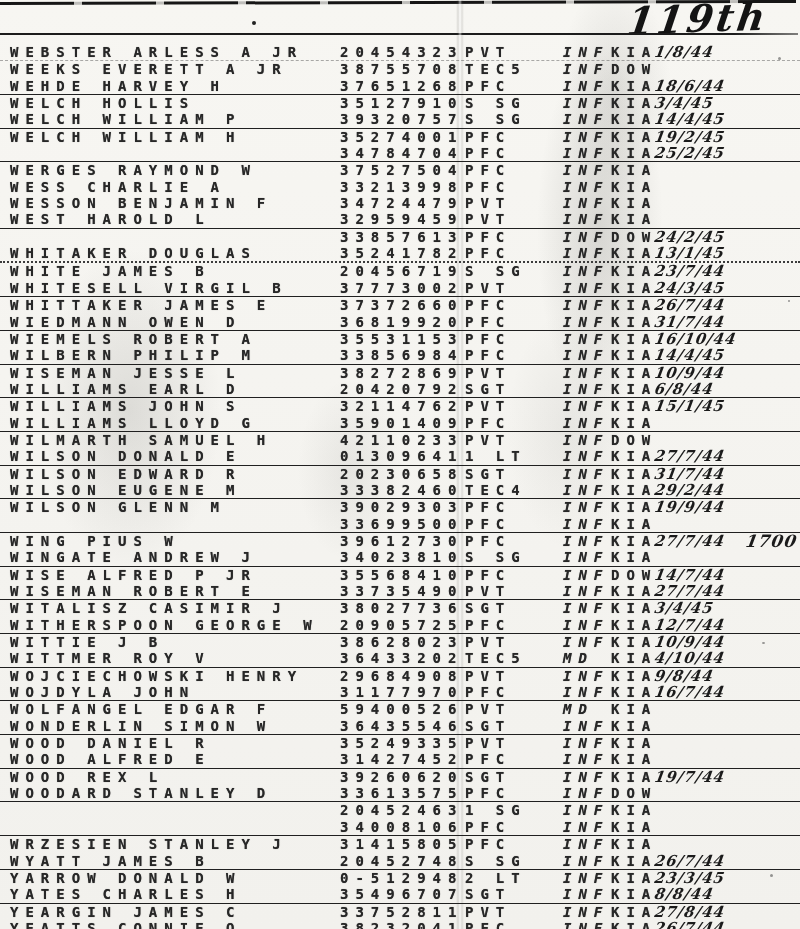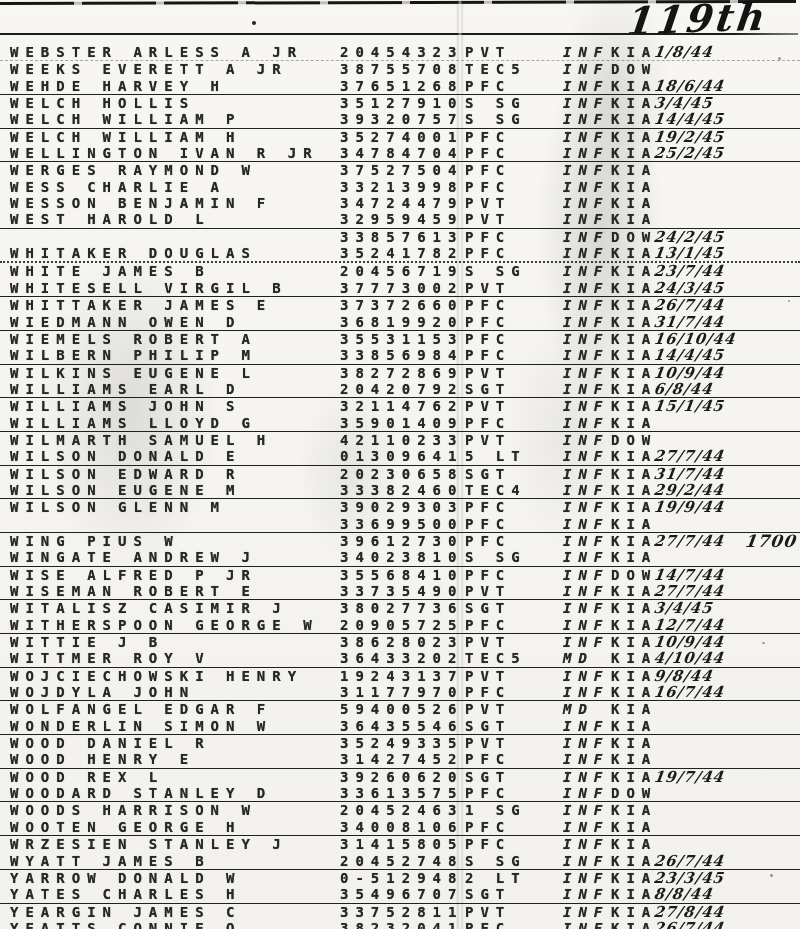--- a/index.html
+++ b/index.html
@@ -148,21 +148,20 @@
       <div class="row">
     <span class="c name">WELCH WILLIAM H</span>
     <span class="c serial">35274001</span>
     <span class="c rank">PFC</span>
     <span class="c branch">INF</span>
     <span class="c status">KIA</span>
     <span class="c date">19/2/45</span>
     <span class="c note"></span>
   </div>
       <div class="row u-solid">
-    <span class="c name">WELLINGTON IVAN R JR</span>
     <span class="c serial">34784704</span>
     <span class="c rank">PFC</span>
     <span class="c branch">INF</span>
     <span class="c status">KIA</span>
     <span class="c date">25/2/45</span>
     <span class="c note"></span>
   </div>
       <div class="row">
     <span class="c name">WERGES RAYMOND W</span>
     <span class="c serial">37527504</span>
@@ -264,21 +263,21 @@
       <div class="row u-solid">
     <span class="c name">WILBERN PHILIP M</span>
     <span class="c serial">33856984</span>
     <span class="c rank">PFC</span>
     <span class="c branch">INF</span>
     <span class="c status">KIA</span>
     <span class="c date">14/4/45</span>
     <span class="c note"></span>
   </div>
       <div class="row">
-    <span class="c name">WILKINS EUGENE L</span>
+    <span class="c name">WISEMAN JESSE L</span>
     <span class="c serial">38272869</span>
     <span class="c rank">PVT</span>
     <span class="c branch">INF</span>
     <span class="c status">KIA</span>
     <span class="c date">10/9/44</span>
     <span class="c note"></span>
   </div>
       <div class="row u-solid">
     <span class="c name">WILLIAMS EARL D</span>
     <span class="c serial">20420792</span>
@@ -311,21 +310,21 @@
     <span class="c serial">42110233</span>
     <span class="c rank">PVT</span>
     <span class="c branch">INF</span>
     <span class="c status">DOW</span>
     <span class="c date"></span>
     <span class="c note"></span>
   </div>
       <div class="row u-solid">
     <span class="c name">WILSON DONALD E</span>
     <span class="c serial">01309641</span>
-    <span class="c rank">5 LT</span>
+    <span class="c rank">1 LT</span>
     <span class="c branch">INF</span>
     <span class="c status">KIA</span>
     <span class="c date">27/7/44</span>
     <span class="c note"></span>
   </div>
       <div class="row">
     <span class="c name">WILSON EDWARD R</span>
     <span class="c serial">20230658</span>
     <span class="c rank">SGT</span>
     <span class="c branch">INF</span>
@@ -426,21 +425,21 @@
     <span class="c name">WITTMER ROY V</span>
     <span class="c serial">36433202</span>
     <span class="c rank">TEC5</span>
     <span class="c branch">MD</span>
     <span class="c status">KIA</span>
     <span class="c date">4/10/44</span>
     <span class="c note"></span>
   </div>
       <div class="row">
     <span class="c name">WOJCIECHOWSKI HENRY</span>
-    <span class="c serial">19243137</span>
+    <span class="c serial">29684908</span>
     <span class="c rank">PVT</span>
     <span class="c branch">INF</span>
     <span class="c status">KIA</span>
     <span class="c date">9/8/44</span>
     <span class="c note"></span>
   </div>
       <div class="row u-solid">
     <span class="c name">WOJDYLA JOHN</span>
     <span class="c serial">31177970</span>
     <span class="c rank">PFC</span>
@@ -470,21 +469,21 @@
       <div class="row">
     <span class="c name">WOOD DANIEL R</span>
     <span class="c serial">35249335</span>
     <span class="c rank">PVT</span>
     <span class="c branch">INF</span>
     <span class="c status">KIA</span>
     <span class="c date"></span>
     <span class="c note"></span>
   </div>
       <div class="row u-solid">
-    <span class="c name">WOOD HENRY E</span>
+    <span class="c name">WOOD ALFRED E</span>
     <span class="c serial">31427452</span>
     <span class="c rank">PFC</span>
     <span class="c branch">INF</span>
     <span class="c status">KIA</span>
     <span class="c date"></span>
     <span class="c note"></span>
   </div>
       <div class="row">
     <span class="c name">WOOD REX L</span>
     <span class="c serial">39260620</span>
@@ -497,30 +496,28 @@
       <div class="row u-solid">
     <span class="c name">WOODARD STANLEY D</span>
     <span class="c serial">33613575</span>
     <span class="c rank">PFC</span>
     <span class="c branch">INF</span>
     <span class="c status">DOW</span>
     <span class="c date"></span>
     <span class="c note"></span>
   </div>
       <div class="row">
-    <span class="c name">WOODS HARRISON W</span>
     <span class="c serial">20452463</span>
     <span class="c rank">1 SG</span>
     <span class="c branch">INF</span>
     <span class="c status">KIA</span>
     <span class="c date"></span>
     <span class="c note"></span>
   </div>
       <div class="row u-solid">
-    <span class="c name">WOOTEN GEORGE H</span>
     <span class="c serial">34008106</span>
     <span class="c rank">PFC</span>
     <span class="c branch">INF</span>
     <span class="c status">KIA</span>
     <span class="c date"></span>
     <span class="c note"></span>
   </div>
       <div class="row">
     <span class="c name">WRZESIEN STANLEY J</span>
     <span class="c serial">31415805</span>

